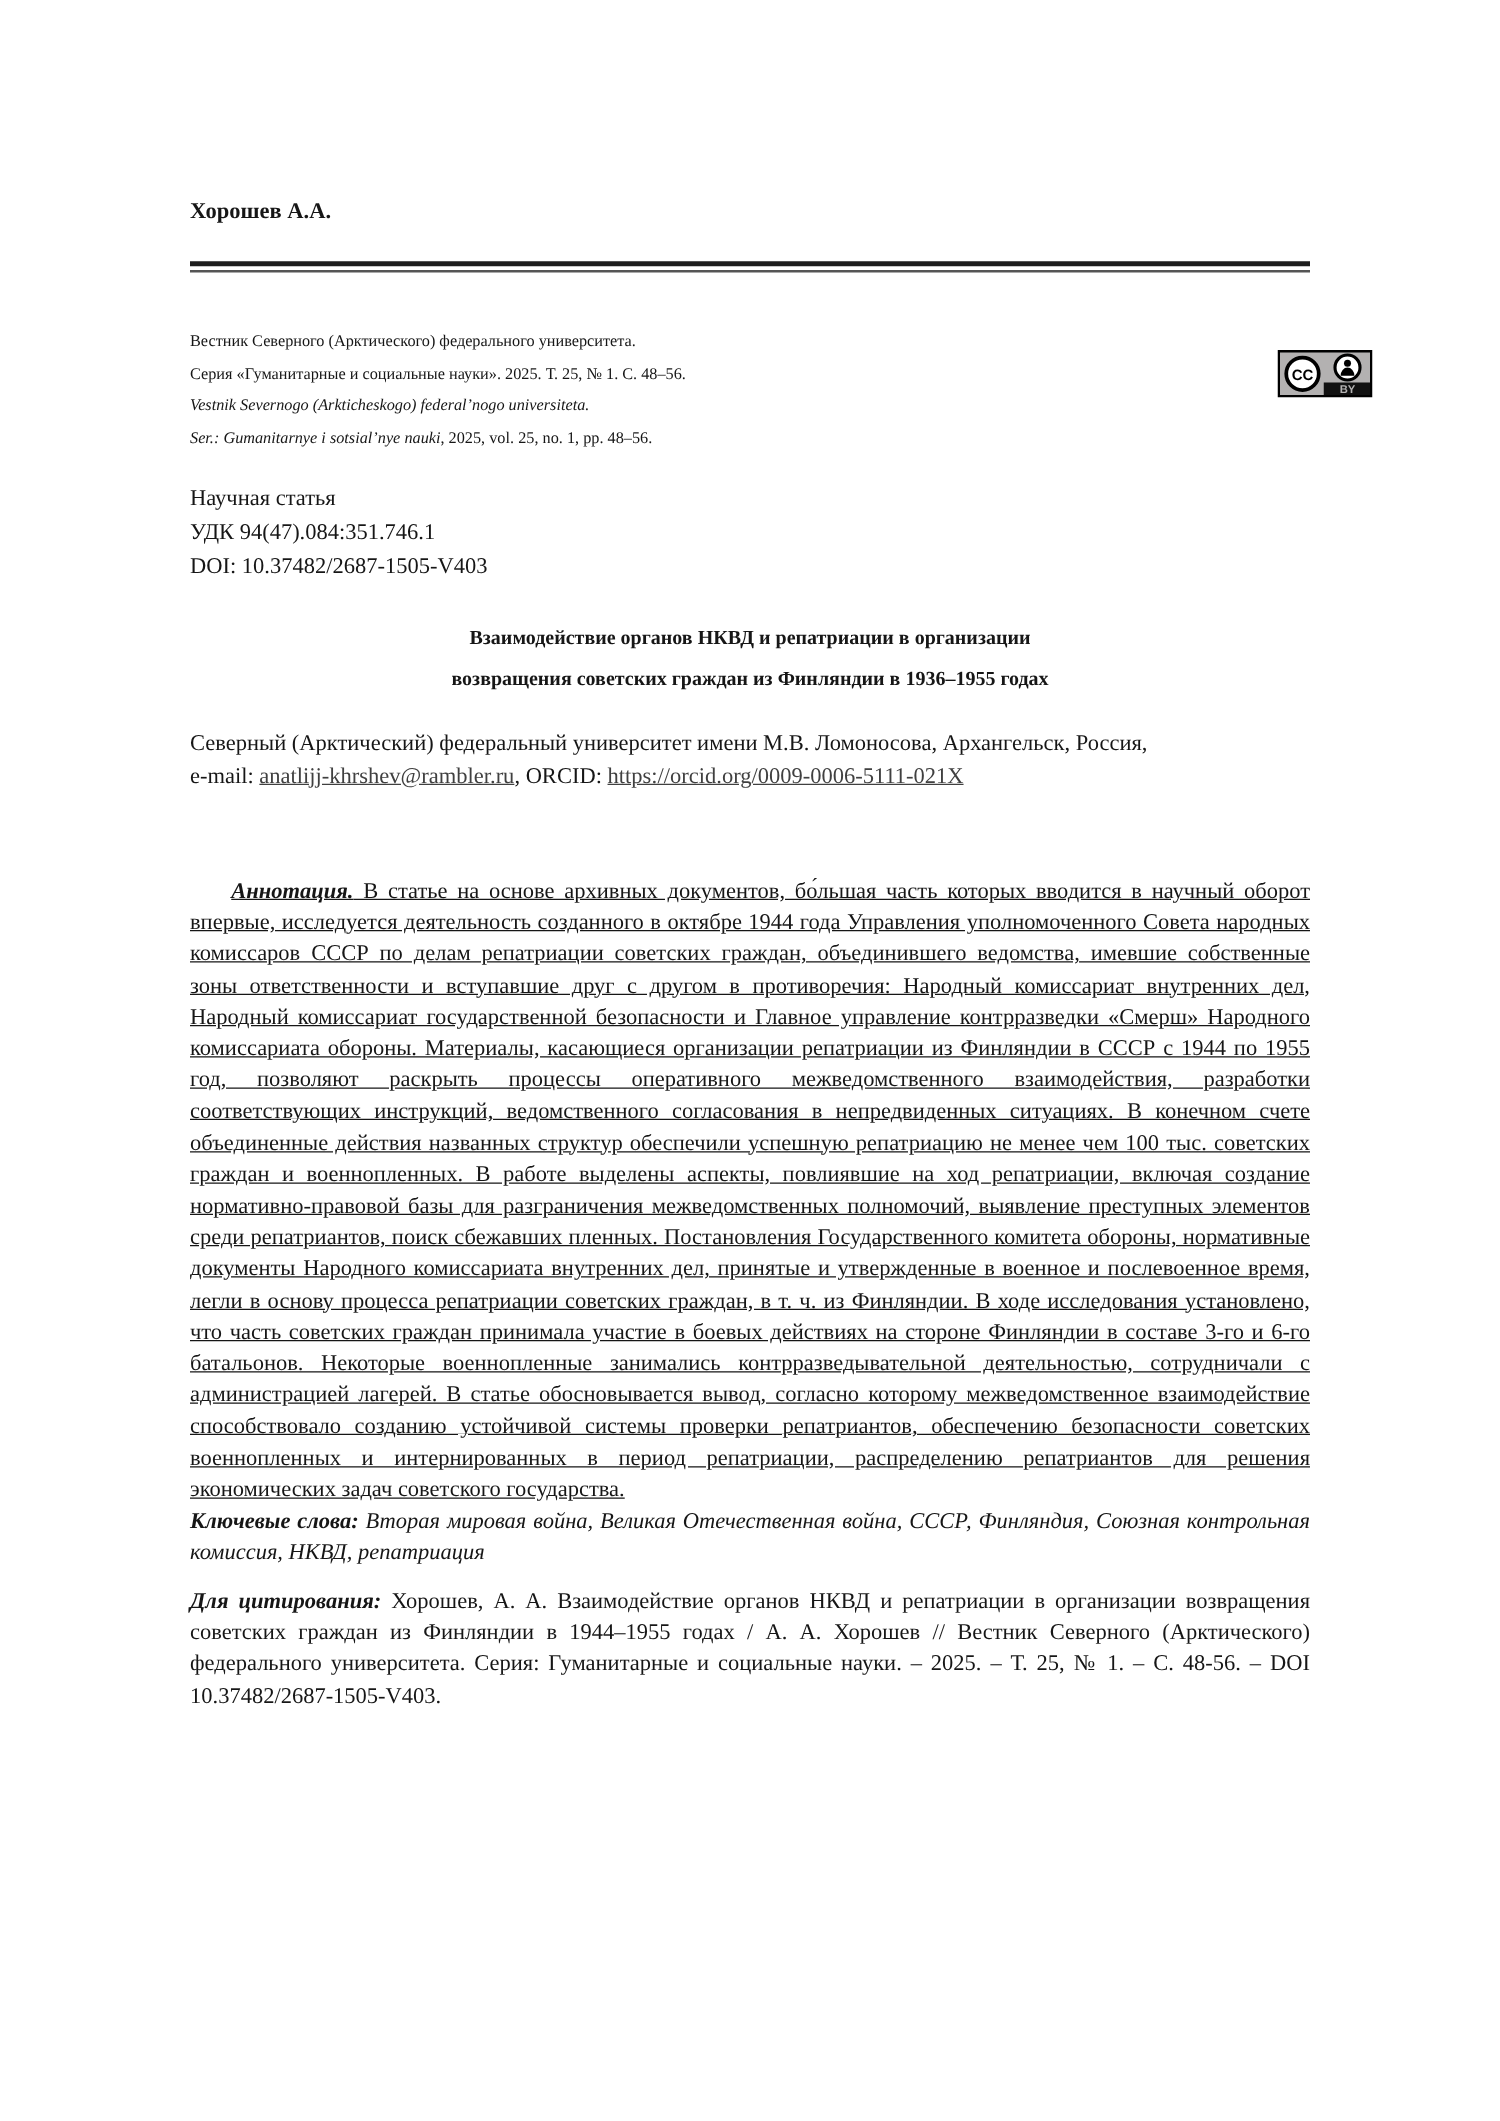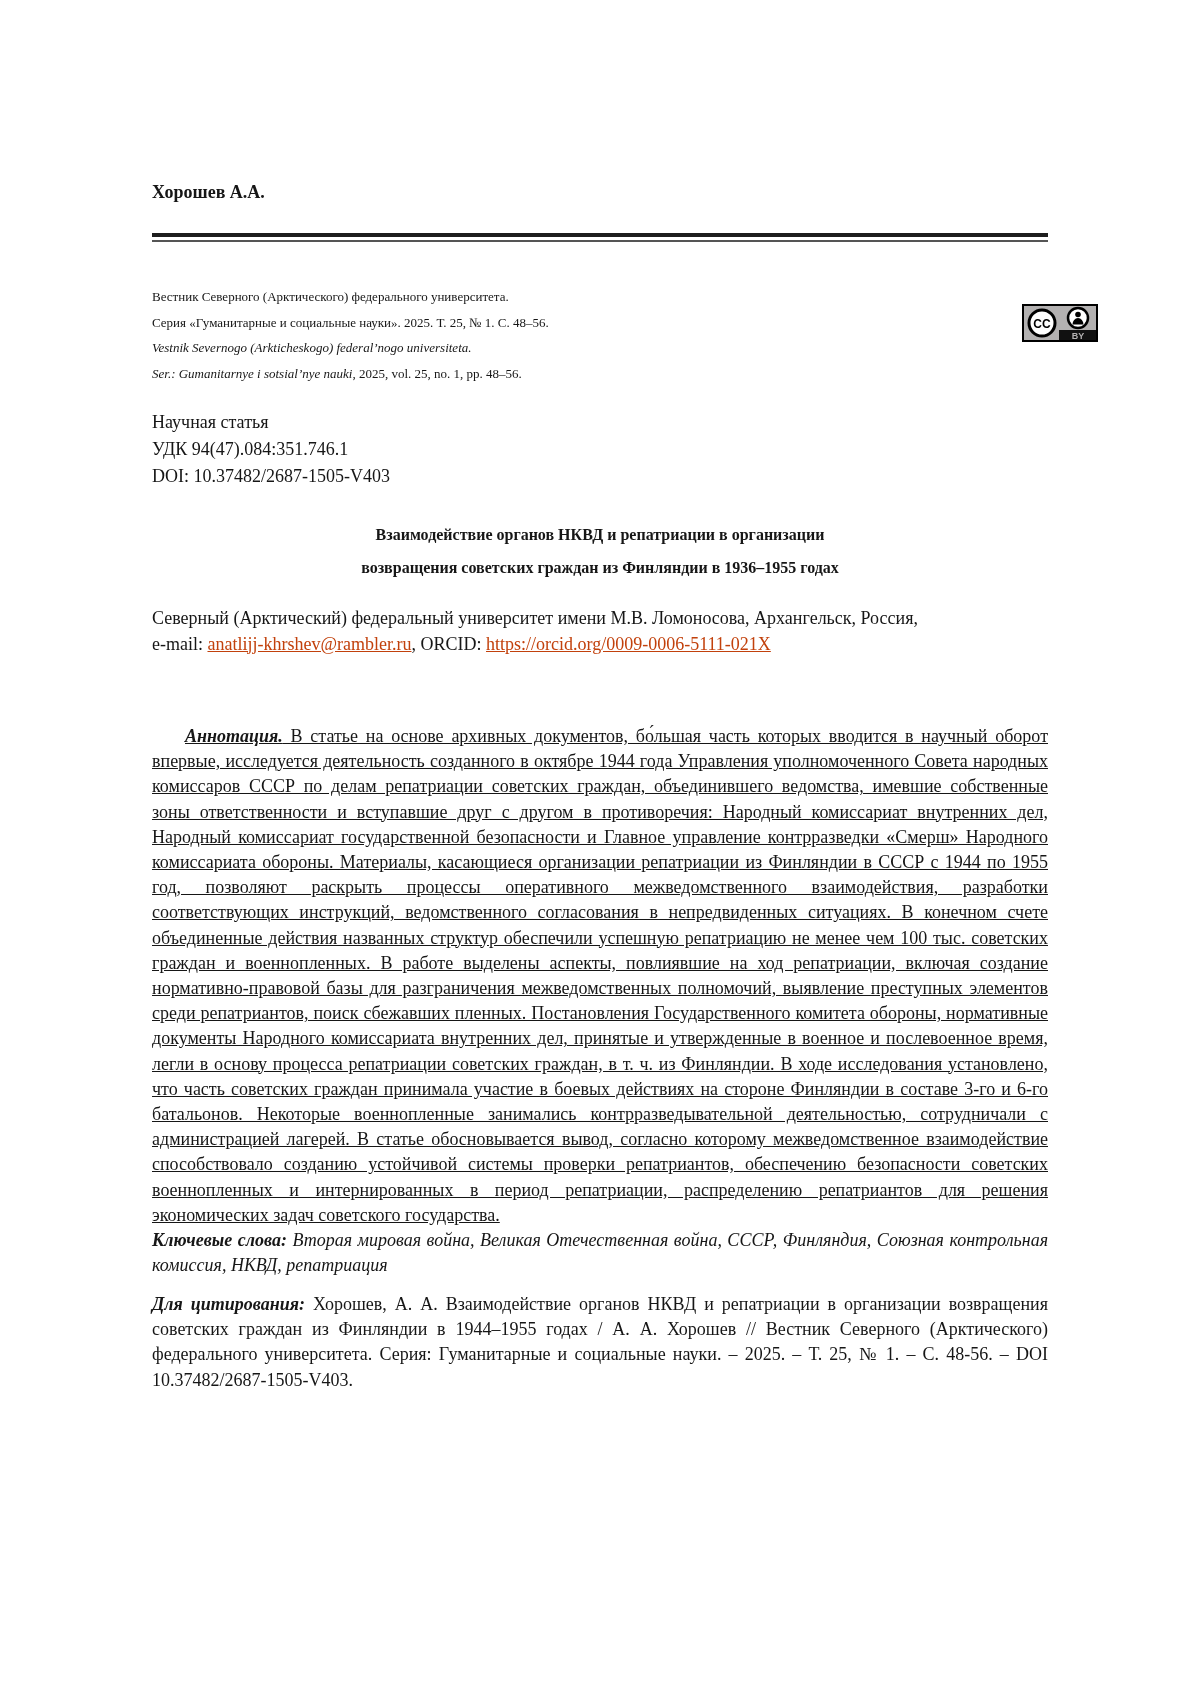--- a/index.html
+++ b/index.html
@@ -1,32 +1,32 @@
 <!DOCTYPE html>
 <html lang="ru"><head>
 <meta charset="utf-8">
 <style>
   html,body{margin:0;padding:0;background:#ffffff;}
   .page{position:relative;width:1200px;height:1379px;background:#ffffff;overflow:hidden;
-        font-family:"Liberation Serif",serif;color:#161616;margin-top:24px;}
+        font-family:"Liberation Serif",serif;color:#161616;}
   .abs{position:absolute;}
   .rh{left:152px;top:156px;width:896px;font-size:18px;line-height:25px;}
   .rh-author{font-weight:bold;}
   .rules{left:152px;top:209px;width:896px;}
   .rule-thick{height:4px;background:#1d1d1d;}
   .rule-thin{height:2px;background:#555555;margin-top:3px;}
   .jb{left:152px;top:260px;width:880px;font-size:13px;line-height:25.5px;}
   .it{font-style:italic;}
   .badge{left:1022px;top:280px;width:76px;height:38px;}
   .meta{left:152px;top:385px;width:896px;font-size:18px;line-height:27px;}
   .title{left:152px;top:494px;width:896px;text-align:center;font-weight:bold;
          font-size:16px;line-height:33px;}
   .auth{left:152px;top:582px;width:896px;font-size:18px;line-height:25.5px;}
   .auth-name{font-weight:bold;}
-  a.lnk{color:#c2410c;text-decoration:underline;cursor:pointer;}
+  a.lnk{color:#404040;text-decoration:underline;cursor:pointer;}
   .body-text{left:152px;top:700px;width:896px;font-size:18px;line-height:25.2px;
              text-align:justify;}
   .abstract-p{text-indent:33px;margin:0;text-decoration:underline;}
   .kw-p{margin:0;}
   .bi{font-weight:bold;font-style:italic;}
   .cite{left:152px;top:1268px;width:896px;font-size:18px;line-height:25.2px;text-align:justify;}
   .cite p{margin:0;}
   .fnrule{left:152px;top:1384px;width:116px;height:2px;background:#4a4a4a;}
   .copy{left:186px;top:1396px;font-size:17.5px;}
   .pageno{left:0;top:1444px;width:1200px;text-align:left;

